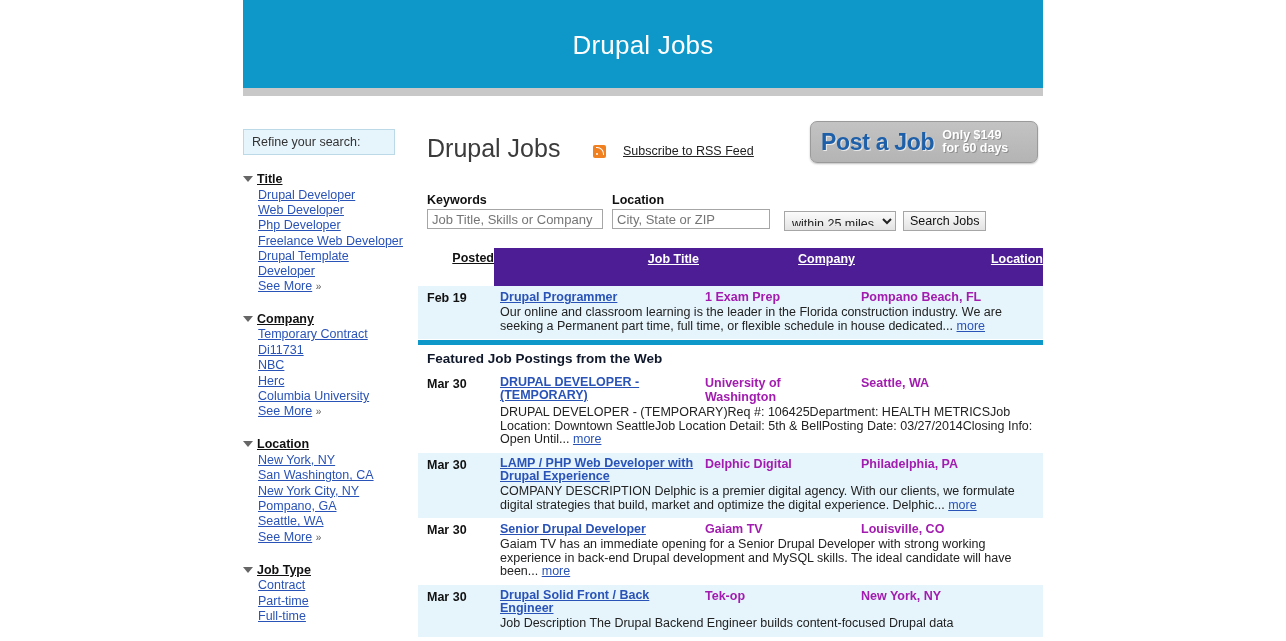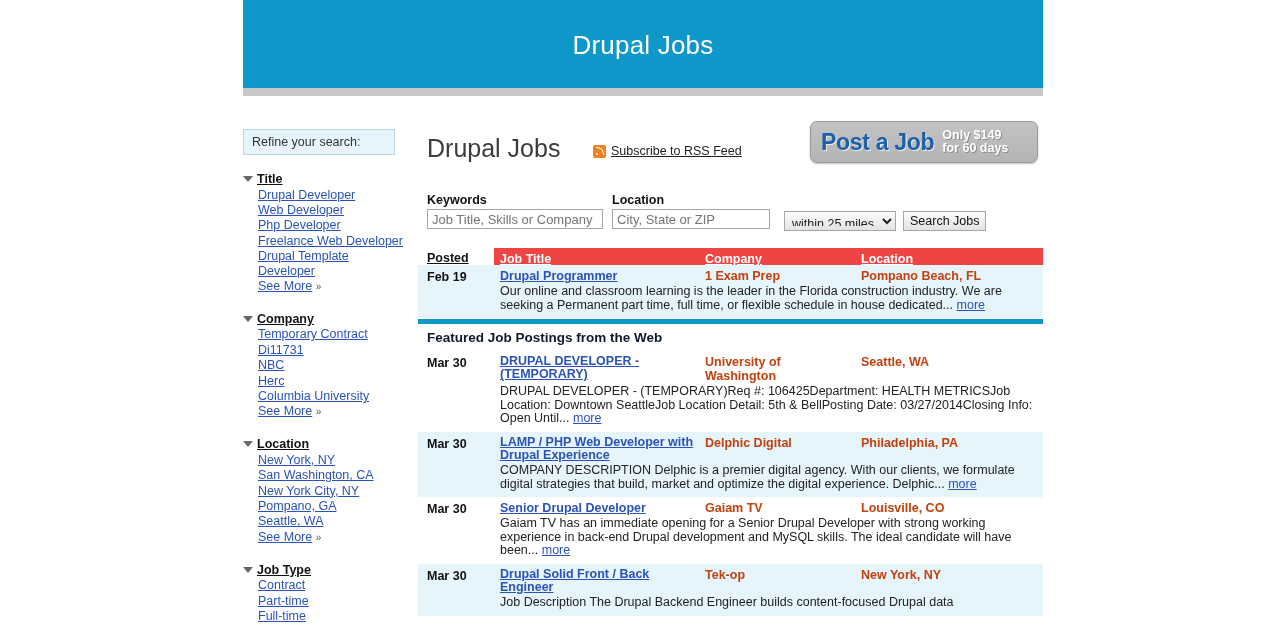--- a/index.html
+++ b/index.html
@@ -169,20 +169,21 @@
     width: 7px;
     height: 7px;
     border-right: 1.6px solid #fff;
     border-top: 1.6px solid #fff;
     border-radius: 0 7px 0 0;
   }
   .rss-text {
     color: #222;
     text-decoration: underline;
     font-size: 12.5px;
+    margin-left: 12px;
   }
 
   .post-job-btn {
     position: absolute;
     left: 392px;
     top: 1px;
     width: 228px;
     height: 42px;
     background: linear-gradient(#c3c3c3, #b4b4b4);
     border: 1px solid #9a9a9a;
@@ -291,32 +292,33 @@
     min-width: 0;
   }
   .cells {
     display: flex;
   }
   .c-title { width: 205px; flex: none; }
   .c-company { width: 156px; flex: none; }
   .c-location { flex: 1; }
 
   .hdr-row {
-    height: 17px;
+    height: 38px;
     line-height: 21px;
+    text-align: right;
   }
   .hdr-row .col-date {
     background: #ffffff;
     color: #111;
     font-weight: bold;
     font-size: 12.5px;
     text-decoration: underline;
   }
   .hdr-row .col-body {
-    background: #ef4444;
+    background: #4c1d95;
   }
   .hdr-row .col-body a {
     color: #ffffff;
     font-weight: bold;
     font-size: 12.5px;
     text-decoration: underline;
   }
   .hdr-row .cells > div { padding-left: 6px; box-sizing: border-box; }
 
   .result-row {
@@ -337,21 +339,21 @@
   }
   .job-title-link {
     color: #2a53b8;
     font-weight: bold;
     text-decoration: underline;
     line-height: 13px;
     display: inline-block;
   }
   .company-name, .location-name {
     font-weight: bold;
-    color: #c2410c;
+    color: #a21caf;
     line-height: 13px;
   }
   .snippet {
     padding-left: 6px;
     margin-top: 2px;
     font-size: 12.5px;
     color: #222;
     line-height: 13.6px;
   }
   .more-link {

